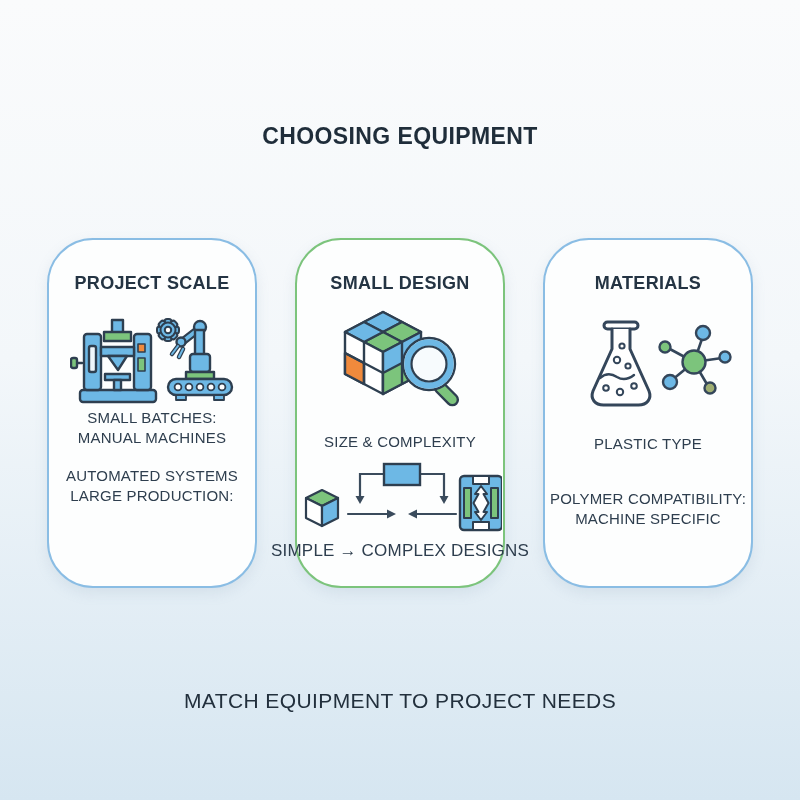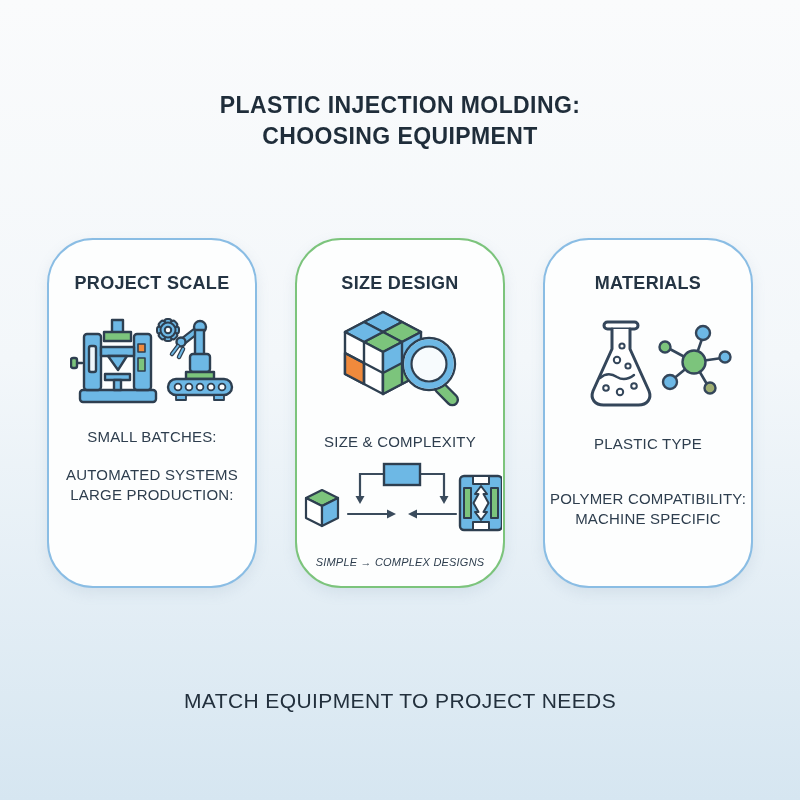--- a/index.html
+++ b/index.html
@@ -38,44 +38,44 @@
     color: #243443;
   }
   .card-text {
     text-align: center;
     font-size: 15px; line-height: 20px;
     color: #2e3e4e;
     letter-spacing: 0.2px;
   }
   .icon-main { margin-top: 20px; }
   .card-design .icon-main { margin-top: 10px; }
-  .card-scale .block-1 { margin-top: 19px; }
+  .card-scale .block-1 { }
   .card-scale .block-2 { margin-top: 18px; }
   .card-design .caption-1 { margin-top: 24px; }
   .card-design .icon-flow { margin-top: 8px; }
-  .card-design .caption-2 { margin-top: 18px; font-size: 11px; white-space: nowrap; font-style: italic; }
+  .card-design .caption-2 { margin-top: 7px; font-size: 17px; white-space: nowrap; }
   .card-materials .icon-main { margin-top: 24px; }
   .card-materials .caption-1 { margin-top: 20px; }
   .card-materials .block-2 { margin-top: 35px; }
   .footer-text {
     margin-top: 101px;
     text-align: center;
     font-size: 21px; font-weight: normal;
     letter-spacing: 0.4px;
     color: #22303d;
   }
   svg { display: block; }
 </style>
 </head>
 <body>
 
 <div class="page">
 
   <h1 class="main-title">
-    <span>PLASTIC INJECTION MOLDING:</span><br>
+    <br>
     <span>CHOOSING EQUIPMENT</span>
   </h1>
 
   <div class="cards">
 
     <div class="card card-scale">
       <div class="card-title">PROJECT SCALE</div>
 
       <div class="icon-main">
         <svg width="164" height="94" viewBox="0 0 164 94">
@@ -129,29 +129,30 @@
               <circle cx="119" cy="73" r="3.4"></circle>
             <circle cx="130" cy="73" r="3.4"></circle>
               <circle cx="141" cy="73" r="3.4"></circle>
             <circle cx="152" cy="73" r="3.4"></circle>
           </g>
         </svg>
       </div>
 
       <div class="card-text block-1">
         <div>SMALL BATCHES:</div>
+        <div>MANUAL MACHINES</div>
       </div>
       <div class="card-text block-2">
         <div>AUTOMATED SYSTEMS</div>
         <div>LARGE PRODUCTION:</div>
       </div>
     </div>
 
     <div class="card card-design border-green">
-      <div class="card-title">SIZE DESIGN</div>
+      <div class="card-title">SMALL DESIGN</div>
 
       <div class="icon-main">
         <svg width="150" height="104" viewBox="0 0 150 104">
           <g stroke="#2e3f50" stroke-width="2.4" stroke-linejoin="round">
 
             <polygon points="58,8 96,28 58,48 20,28" fill="#ffffff"></polygon>
             <polygon points="58,8 77,18 58,28 39,18" fill="#6db8e5"></polygon>
             <polygon points="77,18 96,28 77,38 58,28" fill="#7cc47c"></polygon>
             <polygon points="58,28 77,38 58,48 39,38" fill="#7cc47c"></polygon>
             <polygon points="39,18 58,28 39,38 20,28" fill="#6db8e5"></polygon>

